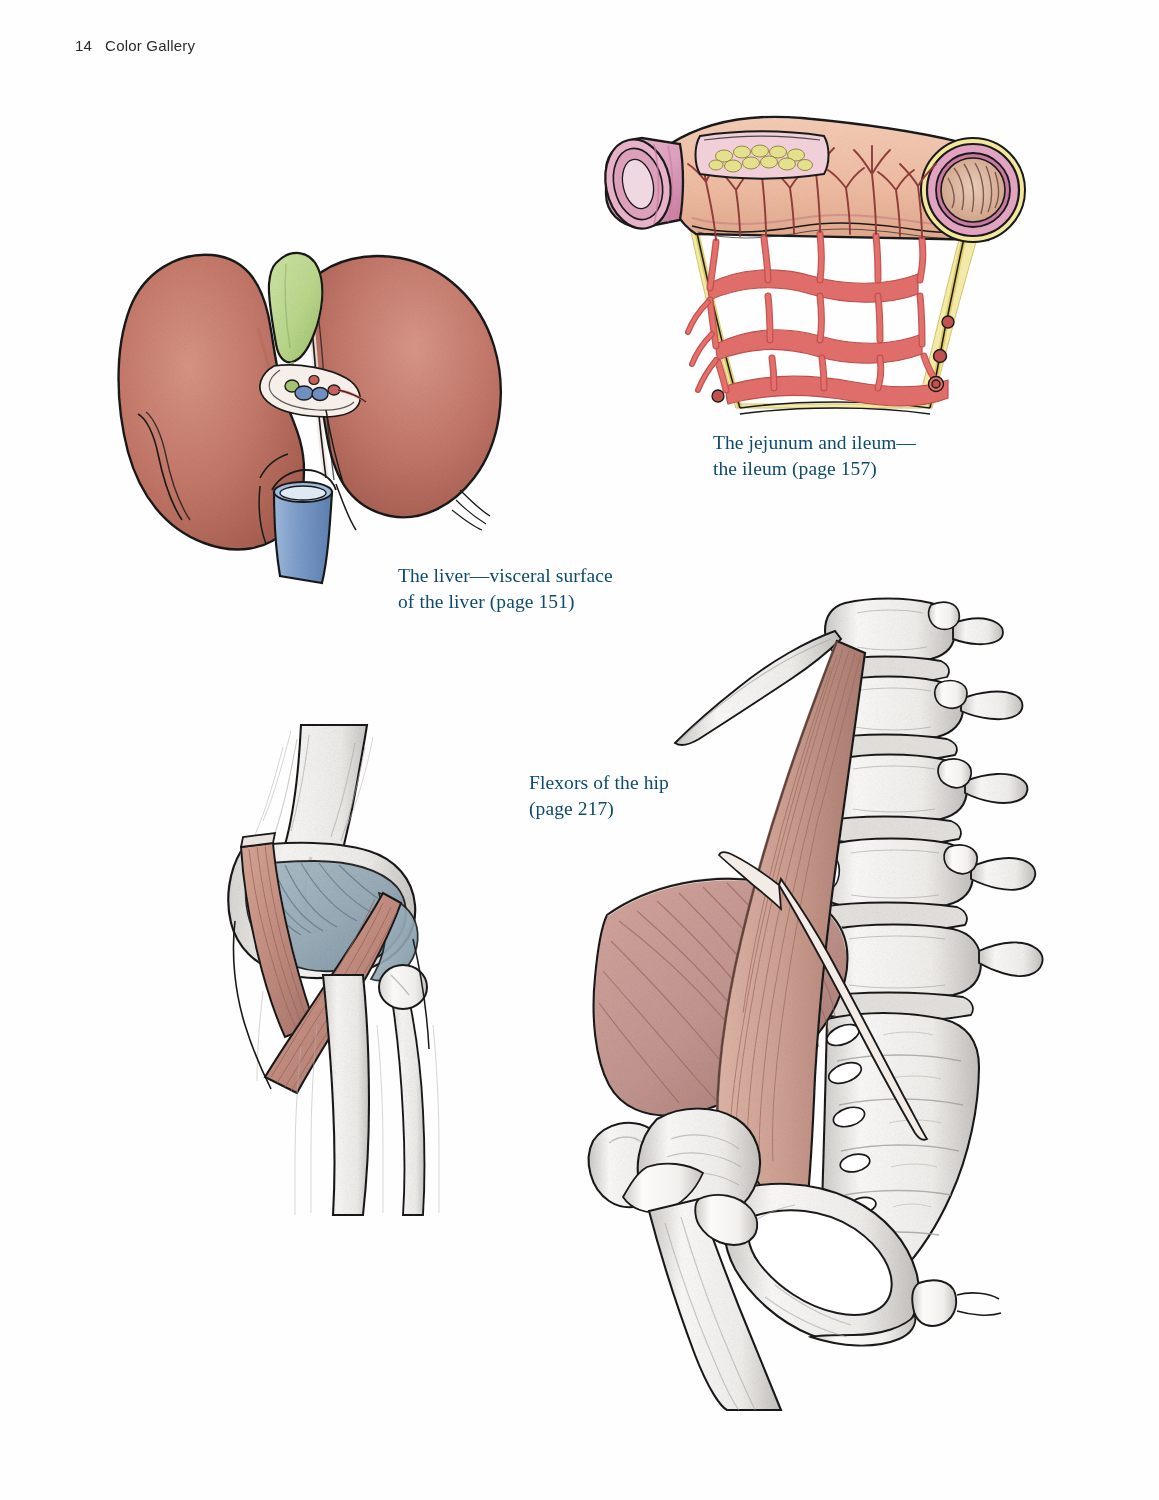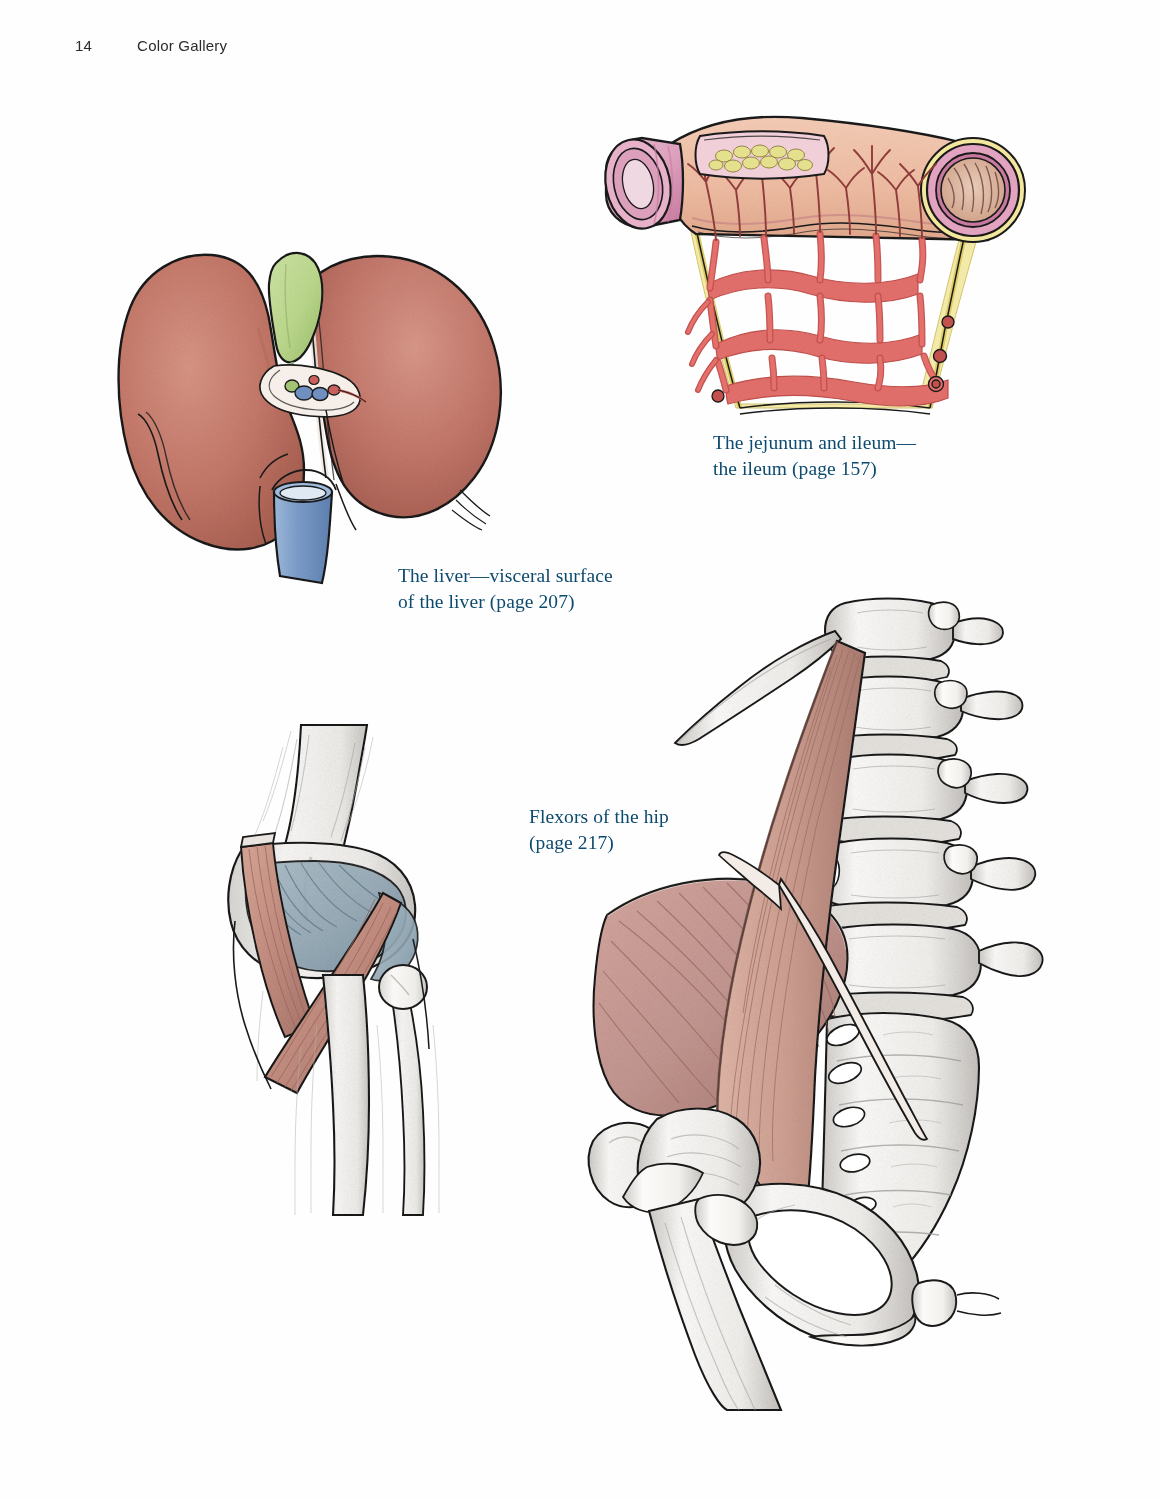--- a/index.html
+++ b/index.html
@@ -29,36 +29,36 @@
     top: 37px;
     font-family: "Liberation Sans", sans-serif;
     font-size: 15px;
     color: #2b2b2b;
     letter-spacing: 0.2px;
     display: flex;
     gap: 13px;
     align-items: flex-start;
   }
   .running-head .folio { font-size: 15px; }
-  .running-head .sect  { font-size: 15px; margin-left: 32px; }
+  .running-head .sect  { font-size: 15px; }
 
   
   .caption {
     position: absolute;
     font-family: "Liberation Serif", serif;
     font-size: 19.5px;
     line-height: 26px;
     color: #0c4a6e;
     white-space: pre-line;
     letter-spacing: 0.1px;
   }
   #caption-liver   { left: 398px; top: 563px;  width: 260px; }
   #caption-ileum   { left: 713px; top: 430px;  width: 260px; }
   #caption-knee    { left: 175px; top: 1236px; width: 300px; }
-  #caption-hip     { left: 529px; top: 804px;  width: 240px; }
+  #caption-hip     { left: 529px; top: 770px;  width: 240px; }
 
   
   .figure { position: absolute; }
   .figure svg { display: block; overflow: visible; }
 
   #fig-liver { left: 108px; top: 238px; width: 420px; height: 345px; }
   #fig-ileum { left: 588px; top: 108px; width: 455px; height: 315px; }
   #fig-knee  { left: 205px; top: 725px; width: 270px; height: 490px; }
   #fig-hip   { left: 575px; top: 595px; width: 440px; height: 815px; }
 </style>
@@ -666,21 +666,21 @@
         <path d="M90,628 C104,676 122,726 142,772 C152,796 160,810 164,815"></path>
         <path d="M106,622 C120,670 138,720 158,766 C168,790 176,806 180,815"></path>
       </g>
 
       <path d="M124,604 C142,596 164,600 176,614 C186,626 184,642 170,648
                C154,654 134,646 124,630 C119,621 119,608 124,604 Z" fill="url(#boneH)" stroke="#1a1a1a" stroke-width="1.9"></path>
     </svg>
   </div>
 
   <div class="caption" id="caption-liver">The liver—visceral surface
-of the liver (page 207)</div>
+of the liver (page 151)</div>
 
   <div class="caption" id="caption-ileum">The jejunum and ileum—
 the ileum (page 157)</div>
 
 
   <div class="caption" id="caption-hip">Flexors of the hip
 (page 217)</div>
 
 </div>
 

